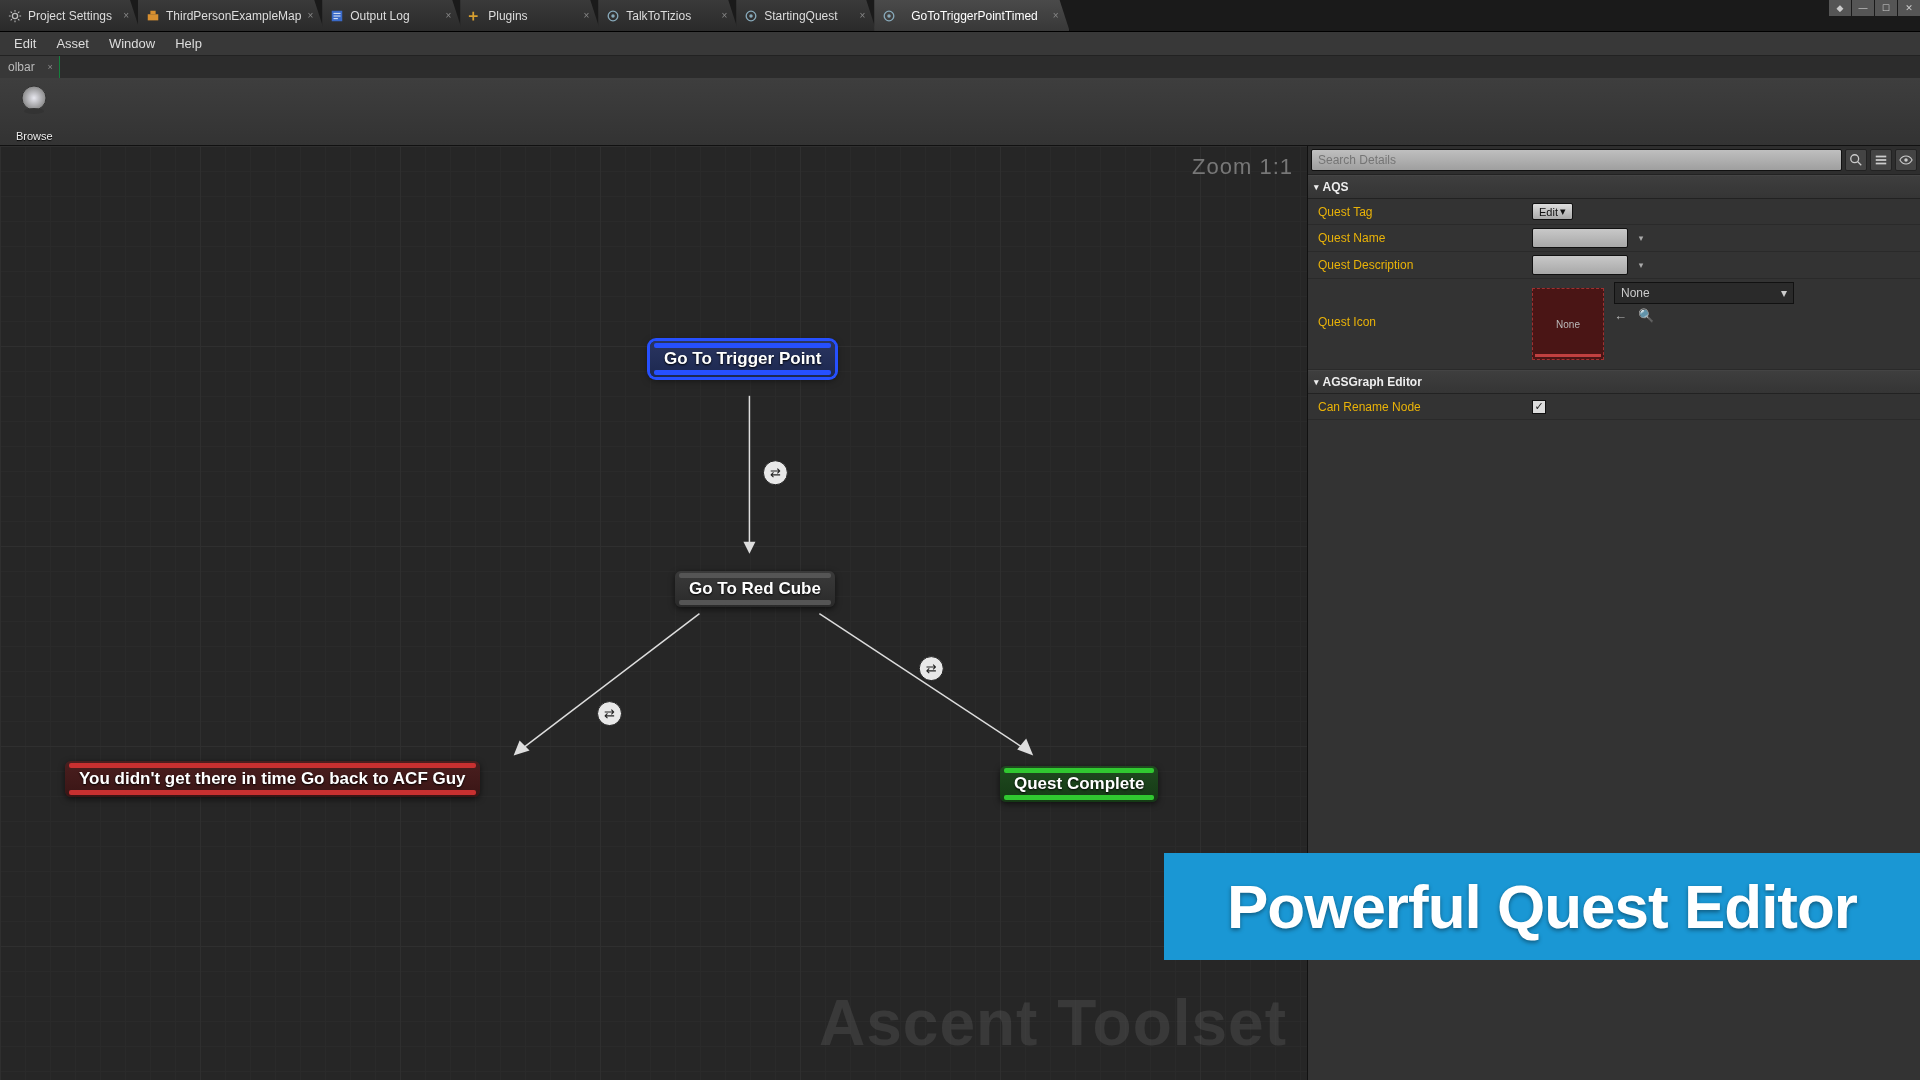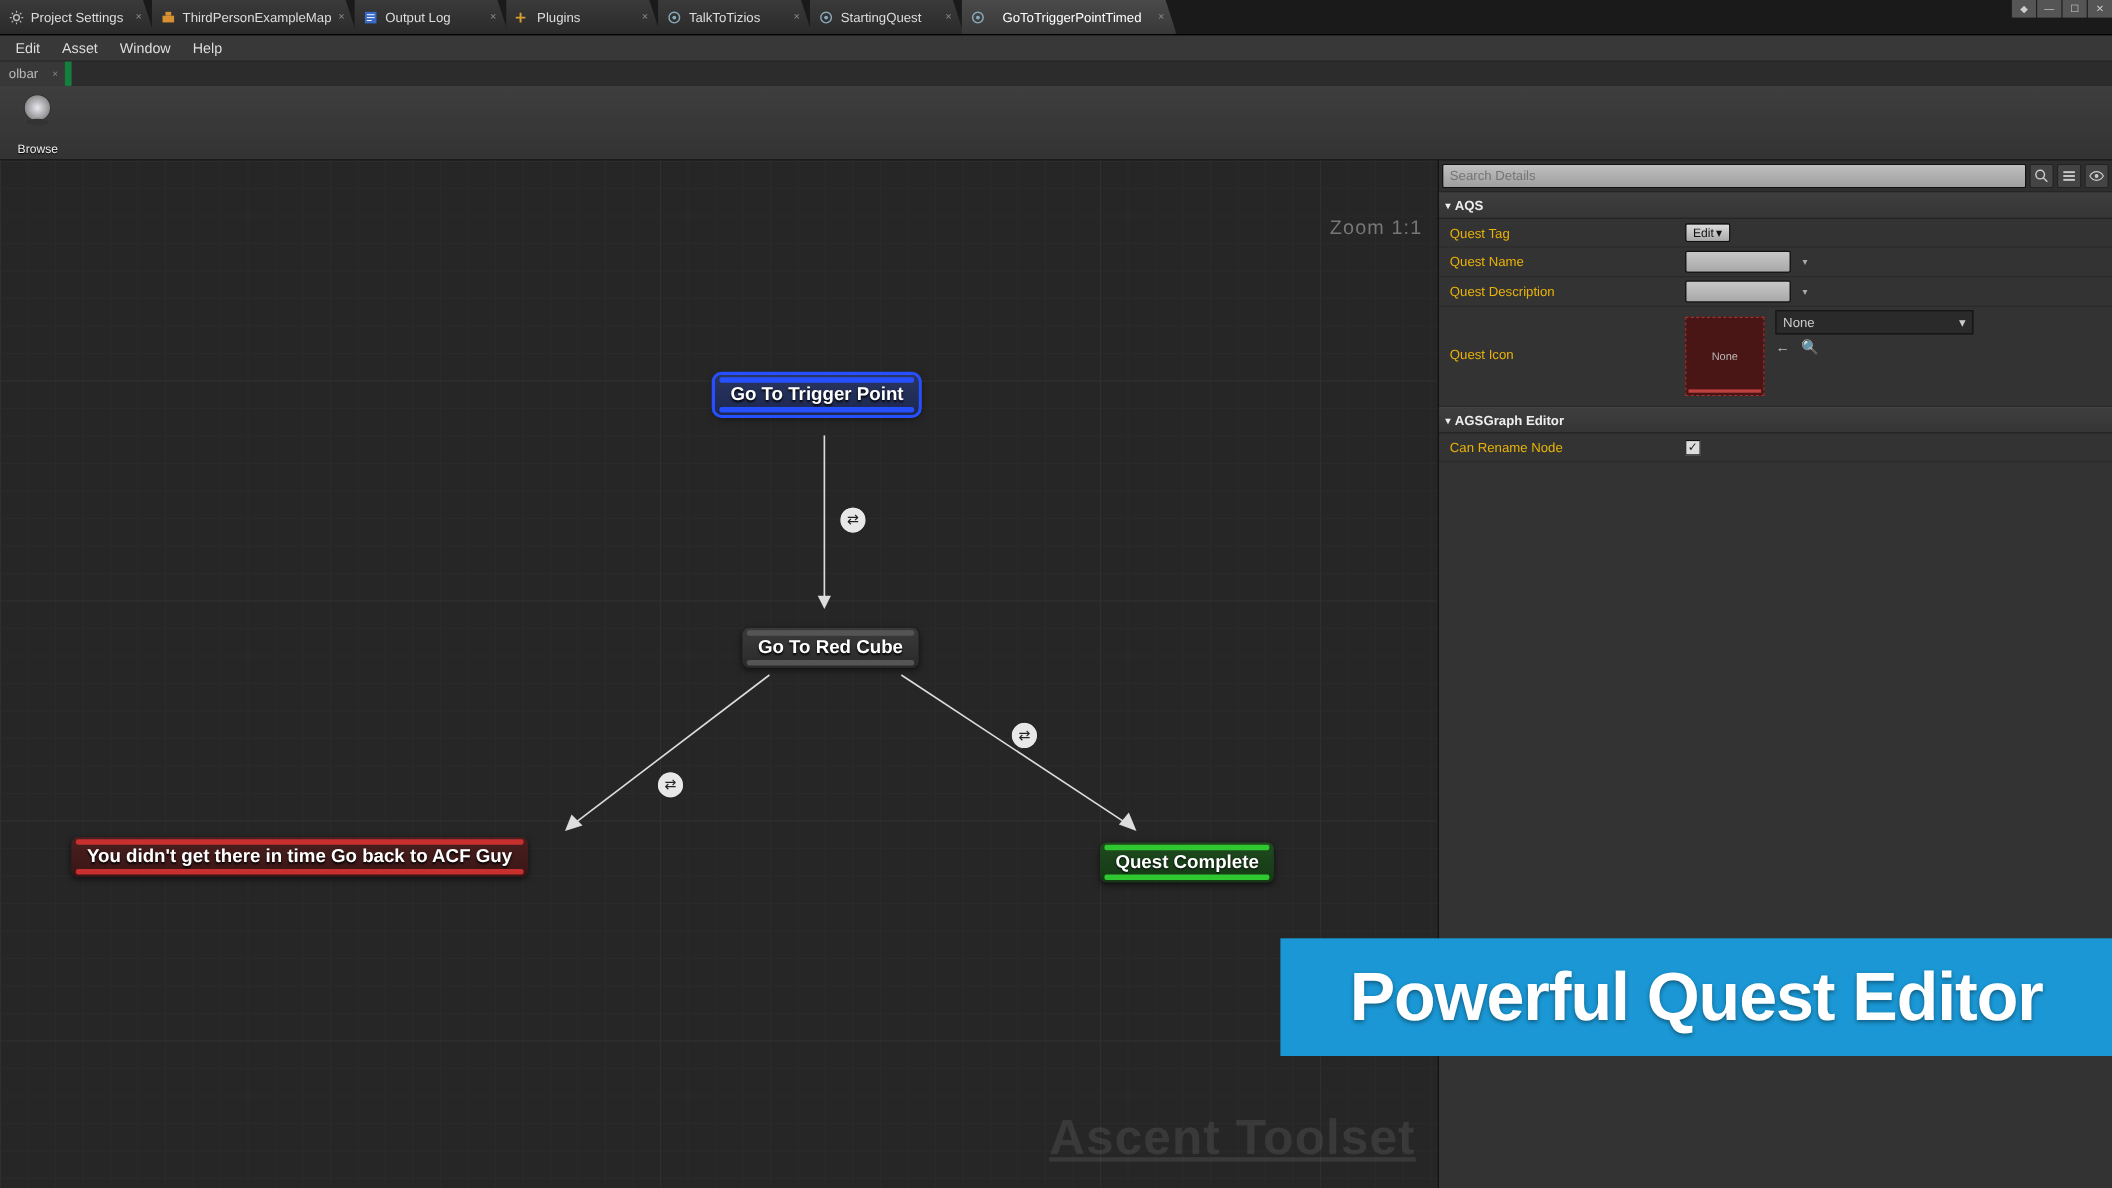--- a/index.html
+++ b/index.html
@@ -15,21 +15,21 @@
 
 .window-controls { position: absolute; right: 0; top: 0; display: flex; height: 18px; }
 .window-btn { width: 22px; height: 16px; background: #555; margin-left: 1px; display: flex; align-items: center; justify-content: center; font-size: 9px; color: #ccc; cursor: pointer; }
 
 
 .menu-bar { height: 24px; background: #383838; display: flex; align-items: center; padding: 0 4px; border-bottom: 1px solid #222; }
 .menu-item { padding: 2px 10px; font-size: 13px; color: #ddd; cursor: pointer; }
 
 
 .toolbar-tab-row { height: 22px; background: #2c2c2c; display: flex; align-items: stretch; }
-.toolbar-tab { padding: 2px 24px 2px 8px; font-size: 12px; color: #bbb; background: #383838; border-right: 6px solid #15803d; display: flex; align-items: center; position: relative; }
+.toolbar-tab { padding: 2px 24px 2px 8px; font-size: 12px; color: #bbb; background: #383838; border-right: 1px solid #15803d; display: flex; align-items: center; position: relative; }
 .toolbar-tab .close-x { position: absolute; right: 6px; font-size: 9px; color: #888; }
 
 .toolbar { height: 68px; background: linear-gradient(to bottom,#3e3e3e,#333); display: flex; align-items: center; padding: 4px 8px; border-bottom: 1px solid #111; }
 .toolbar-btn { display: flex; flex-direction: column; align-items: center; gap: 12px; padding: 4px 8px; cursor: pointer; }
 .toolbar-btn .icon { width: 36px; height: 36px; }
 .toolbar-btn .lbl { font-size: 11px; color: #eee; text-shadow: 0 1px 1px #000; }
 
 
 .main { position: absolute; top: 146px; bottom: 0; left: 0; right: 0; display: flex; }
 
@@ -37,22 +37,22 @@
 .graph { flex: 1; position: relative; background:#262626;
   background-image:
    linear-gradient(#2f2f2f 1px, transparent 1px),
    linear-gradient(90deg,#2f2f2f 1px, transparent 1px),
    linear-gradient(#2a2a2a 1px, transparent 1px),
    linear-gradient(90deg,#2a2a2a 1px, transparent 1px);
   background-size: 200px 200px,200px 200px,25px 25px,25px 25px;
   overflow: hidden;
   border-right: 1px solid #111;
 }
-.zoom-indicator { position: absolute; top: 8px; right: 14px; font-size: 18px; color: #777; letter-spacing: 1px; margin-top: 43px; }
-.watermark { position: absolute; bottom: 20px; right: 20px; font-size: 45px; font-weight: 700; color: rgba(200,200,200,0.12); letter-spacing: 1px; text-decoration: underline; }
+.zoom-indicator { position: absolute; top: 8px; right: 14px; font-size: 22px; color: #777; letter-spacing: 1px; }
+.watermark { position: absolute; bottom: 20px; right: 20px; font-size: 64px; font-weight: 700; color: rgba(200,200,200,0.12); letter-spacing: 1px; }
 
 
 .node { position: absolute; border-radius: 6px; padding: 8px 14px; font-size: 17px; font-weight: 600; color: #fff; text-shadow: 0 1px 2px #000; cursor: move; box-shadow: 0 2px 6px rgba(0,0,0,0.6); }
 .node::before, .node::after { content: ''; position: absolute; height: 5px; left: 4px; right: 4px; border-radius: 2px; }
 .node::before { top: 2px; }
 .node::after { bottom: 2px; }
 .node-start { background: linear-gradient(to bottom,#2a3560,#1c2850); box-shadow: 0 0 0 3px #2650ff, 0 2px 8px rgba(0,0,0,0.7); }
 .node-start::before, .node-start::after { background: #2650ff; }
 .node-plain { background: linear-gradient(to bottom,#3a3a3a,#2a2a2a); }
 .node-plain::before, .node-plain::after { background: #555; }

